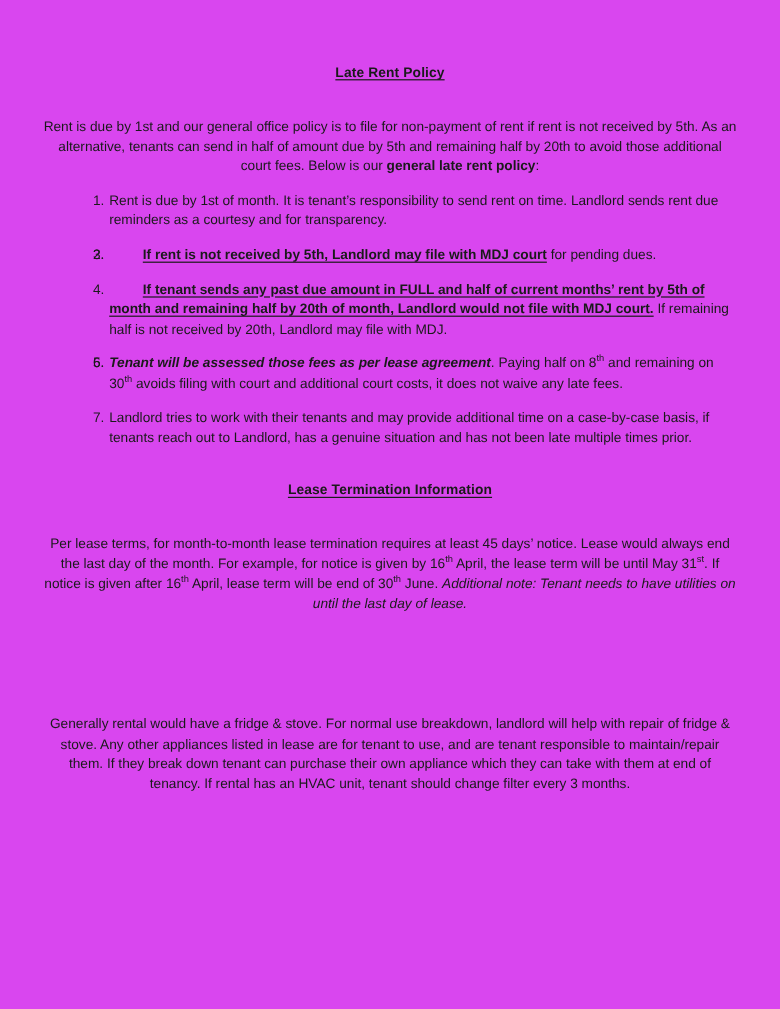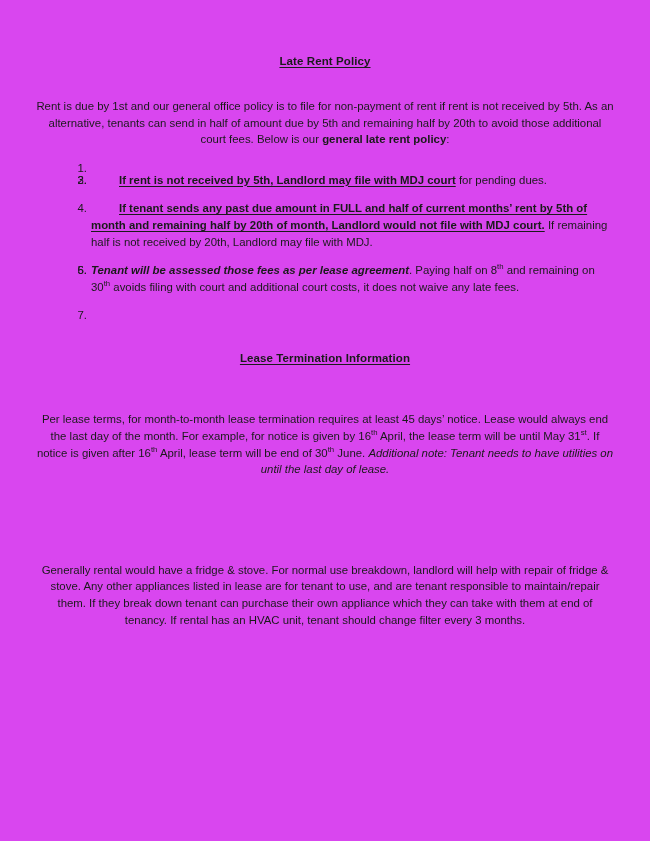--- a/index.html
+++ b/index.html
@@ -32,21 +32,21 @@
     margin: 0;
     padding-top: 55px;
     letter-spacing: 0.1px;
   }
   .section-heading {
     text-align: center;
     font-size: 11.5px;
     font-weight: bold;
     text-decoration: underline;
     text-underline-offset: 2px;
-    margin: 16px;
+    margin: 0;
     letter-spacing: 0.1px;
   }
   .para {
     font-size: 11.4px;
     line-height: 16.6px;
     margin: 0;
     text-align: center;
   }
   #intro-paragraph { padding-top: 31px; }
 
@@ -87,33 +87,33 @@
 <body>
 
 <div class="page">
 
   <h1 class="doc-title">Late Rent Policy</h1>
 
   <p class="para" id="intro-paragraph"><span>Rent is due by 1st and our general office policy is to file for non-payment of rent if rent is not received by 5th. As an alternative, tenants can send in half of amount due by 5th and remaining half by 20th to avoid those additional court fees. Below is our </span><span class="b">general late rent policy</span><span>:</span></p>
 
   <ol class="policy-list">
 
-    <li><span class="marker">1.</span></li>
+    <li><span class="marker">1.</span><span>Rent is due by 1st of month. It is tenant’s responsibility to send rent on time. Landlord sends rent due reminders as a courtesy and for transparency.</span></li>
 
     <li><span class="marker">2.</span></li>
 
     <li><span class="marker">3.</span><span class="bu">If rent is not received by 5th, Landlord may file with MDJ court</span><span> for pending dues.</span></li>
 
     <li><span class="marker">4.</span><span class="bu">If tenant sends any past due amount in FULL and half of current months’ rent by 5th of month and remaining half by 20th of month, Landlord would not file with MDJ court.</span><span> If remaining half is not received by 20th, Landlord may file with MDJ.</span></li>
 
     <li><span class="marker">5.</span></li>
 
     <li><span class="marker">6.</span><span class="bi">Tenant will be assessed those fees as per lease agreement</span><span>. Paying half on 8</span><sup>th</sup><span> and remaining on 30</span><sup>th</sup><span> avoids filing with court and additional court costs, it does not waive any late fees.</span></li>
 
-    <li><span class="marker">7.</span></li>
+    <li><span class="marker">7.</span><span>Landlord tries to work with their tenants and may provide additional time on a case-by-case basis, if tenants reach out to Landlord, has a genuine situation and has not been late multiple times prior.</span></li>
 
   </ol>
 
   <div class="lease-section">
     <h2 class="section-heading">Lease Termination Information</h2>
     <p class="para lease-body"><span>Per lease terms, for month-to-month lease termination requires at least 45 days’ notice. Lease would always end the last day of the month. For example, for notice is given by 16</span><sup>th</sup><span> April, the lease term will be until May 31</span><sup>st</sup><span>. If notice is given after 16</span><sup>th</sup><span> April, lease term will be end of 30</span><sup>th</sup><span> June.  </span><span class="i">Additional note: Tenant needs to have utilities on until the last day of lease.</span></p>
   </div>
 
   <div class="appliance-section">
     <p class="para appliance-body">Generally rental would have a fridge &amp; stove. For normal use breakdown, landlord will help with repair of fridge &amp; stove. Any other appliances listed in lease are for tenant to use, and are tenant responsible to maintain/repair them. If they break down tenant can purchase their own appliance which they can take with them at end of tenancy. If rental has an HVAC unit, tenant should change filter every 3 months.</p>

